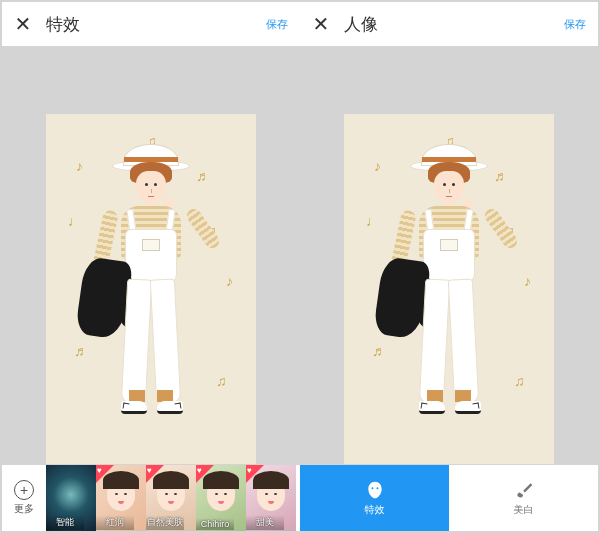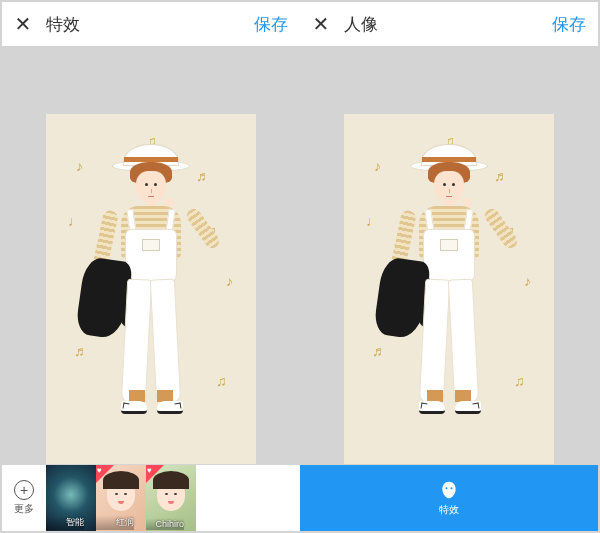--- a/index.html
+++ b/index.html
@@ -3,21 +3,21 @@
 <meta charset="utf-8">
 <style>
   *{margin:0;padding:0;box-sizing:border-box;font-family:-apple-system,"PingFang SC","Microsoft YaHei",sans-serif}
   body{width:600px;height:533px;background:#d4d4d4;overflow:hidden}
   .wrap{width:600px;height:533px;display:flex;background:#d4d4d4;padding:2px}
   .pane{flex:1;background:#d4d4d4;position:relative;display:flex;flex-direction:column}
   .hdr{height:44px;background:#fff;display:flex;align-items:center;padding:0 12px;gap:14px}
   .x{font-size:20px;color:#333;cursor:pointer;width:18px;text-align:center}
   .title{font-size:17px;color:#333;flex:0 0 auto}
   .spacer{flex:1}
-  .save{font-size:17px;color:#2196F3;cursor:pointer}
+  .save{font-size:11px;color:#2196F3;cursor:pointer}
   .canvas{flex:1;display:flex;align-items:center;justify-content:center;background:#d4d4d4;position:relative}
   .photo{width:210px;height:350px;background:#f1e9d8;position:relative;overflow:hidden}
 
   .note{position:absolute;font-size:14px;color:#c9a74a;font-family:serif}
   .n1{top:20px;left:100px}.n2{top:45px;left:30px}.n3{top:55px;left:150px}
   .n4{top:100px;left:22px}.n5{top:110px;left:160px}.n6{top:160px;left:180px}
   .n7{top:230px;left:28px}.n8{top:260px;left:170px}
 
   .char{position:absolute;left:50%;transform:translateX(-50%);top:30px;width:130px;height:300px}
   .hat{position:absolute;top:0;left:50%;transform:translateX(-50%);width:56px;height:22px;background:#fff;border-radius:50% 50% 0 0/80% 80% 0 0;border:1px solid #e0d8c5}
@@ -53,21 +53,21 @@
   .emo::before{content:"";position:absolute;width:16px;height:16px;border:1.5px solid #888;border-radius:50%}
   .emo-e{position:absolute;width:2px;height:2px;background:#888;border-radius:50%;top:10px}
   .ee1{left:10px}.ee2{right:10px}
   .emo-m{position:absolute;width:7px;height:3px;border-bottom:1.5px solid #888;border-radius:0 0 6px 6px;top:14px;left:50%;transform:translateX(-50%)}
 
   .bbar{position:absolute;bottom:0;left:0;right:0;height:66px;background:#fff;display:flex;align-items:stretch}
   .more{width:44px;display:flex;flex-direction:column;align-items:center;justify-content:center;gap:2px;font-size:10px;color:#555}
   .plus{width:20px;height:20px;border:1.5px solid #555;border-radius:50%;display:flex;align-items:center;justify-content:center;font-size:14px;color:#555}
   .thumbs{display:flex}
   .th{width:50px;height:66px;position:relative;display:flex;align-items:flex-end;justify-content:center;background-size:cover;background-position:center}
-  .th-lbl{position:absolute;bottom:1px;left:0;right:12px;text-align:right;font-size:9px;color:#fff;text-shadow:0 0 2px #000;padding:1px 0;background:linear-gradient(transparent,rgba(0,0,0,.3))}
+  .th-lbl{position:absolute;bottom:1px;left:0;right:12px;text-align:center;font-size:9px;color:#fff;text-shadow:0 0 2px #000;padding:1px 0;background:linear-gradient(transparent,rgba(0,0,0,.3))}
   .heart{position:absolute;top:0;left:0;width:0;height:0;border-top:18px solid #ff4757;border-right:18px solid transparent}
   .heart::after{content:"♥";position:absolute;top:-17px;left:1px;font-size:8px;color:#fff}
   .t0{background:radial-gradient(circle at 50% 45%,#7bb 0%,#256 40%,#123 100%)}
   .t1{background:linear-gradient(135deg,#f5d9c5,#e8b898);text-decoration:underline;}
   .t2{background:linear-gradient(160deg,#f9e5d5,#dfc0a5)}
   .t3{background:linear-gradient(150deg,#d5e5c0,#a5bf85)}
   .t4{background:linear-gradient(150deg,#f2dce5,#d5a5b5)}
   .face-th{position:absolute;top:14px;left:50%;transform:translateX(-50%);width:28px;height:32px;background:#fce5d5;border-radius:45% 45% 48% 48%}
   .face-th::before{content:"";position:absolute;top:-8px;left:-4px;right:-4px;height:18px;background:#3a2a1f;border-radius:50% 50% 0 0}
   .fth-e{position:absolute;top:14px;width:3px;height:2px;background:#333;border-radius:50%}
@@ -145,28 +145,46 @@
         </div>
         <div class="th t1">
           <div class="heart"></div>
           <div class="face-th">
               <div class="fth-e fe1"></div>
               <div class="fth-e fe2"></div>
               <div class="fth-m"></div>
             </div>
           <div class="th-lbl">红润</div>
         </div>
+        <div class="th t2">
+          <div class="heart"></div>
+          <div class="face-th">
+              <div class="fth-e fe1"></div>
+              <div class="fth-e fe2"></div>
+              <div class="fth-m"></div>
+            </div>
+          <div class="th-lbl">自然美肤</div>
+        </div>
         <div class="th t3">
           <div class="heart"></div>
           <div class="face-th">
               <div class="fth-e fe1"></div>
               <div class="fth-e fe2"></div>
               <div class="fth-m"></div>
             </div>
           <div class="th-lbl">Chihiro</div>
+        </div>
+        <div class="th t4">
+          <div class="heart"></div>
+          <div class="face-th">
+              <div class="fth-e fe1"></div>
+              <div class="fth-e fe2"></div>
+              <div class="fth-m"></div>
+            </div>
+          <div class="th-lbl">甜美</div>
         </div>
       </div>
     </div>
   </div>
 
   <div class="pane">
     <div class="hdr">
       <div class="x">✕</div>
       <div class="title">人像</div>
       <div class="spacer"></div>
@@ -221,17 +239,23 @@
     </div>
 
     <div class="bbar">
       <div class="tabs">
         <div class="tab active">
           <svg viewBox="0 0 24 24">
               <path fill="currentColor" d="M12 2C7 2 4 6 4 11c0 4 2 7 4 9 1 1 3 2 4 2s3-1 4-2c2-2 4-5 4-9 0-5-3-9-8-9zm-3 9a1.2 1.2 0 110-2.4 1.2 1.2 0 010 2.4zm6 0a1.2 1.2 0 110-2.4 1.2 1.2 0 010 2.4z"></path>
             </svg>
           <span>特效</span>
         </div>
+        <div class="tab">
+          <svg viewBox="0 0 24 24">
+              <path fill="currentColor" d="M20 4l-9 9 2 2 9-9-2-2zM7 15c-2 0-3 2-3 3 0 2 2 3 4 3 2 0 3-2 3-3l-4-3z"></path>
+            </svg>
+          <span>美白</span>
+        </div>
       </div>
     </div>
   </div>
 
 </div>
 
 </body></html>

